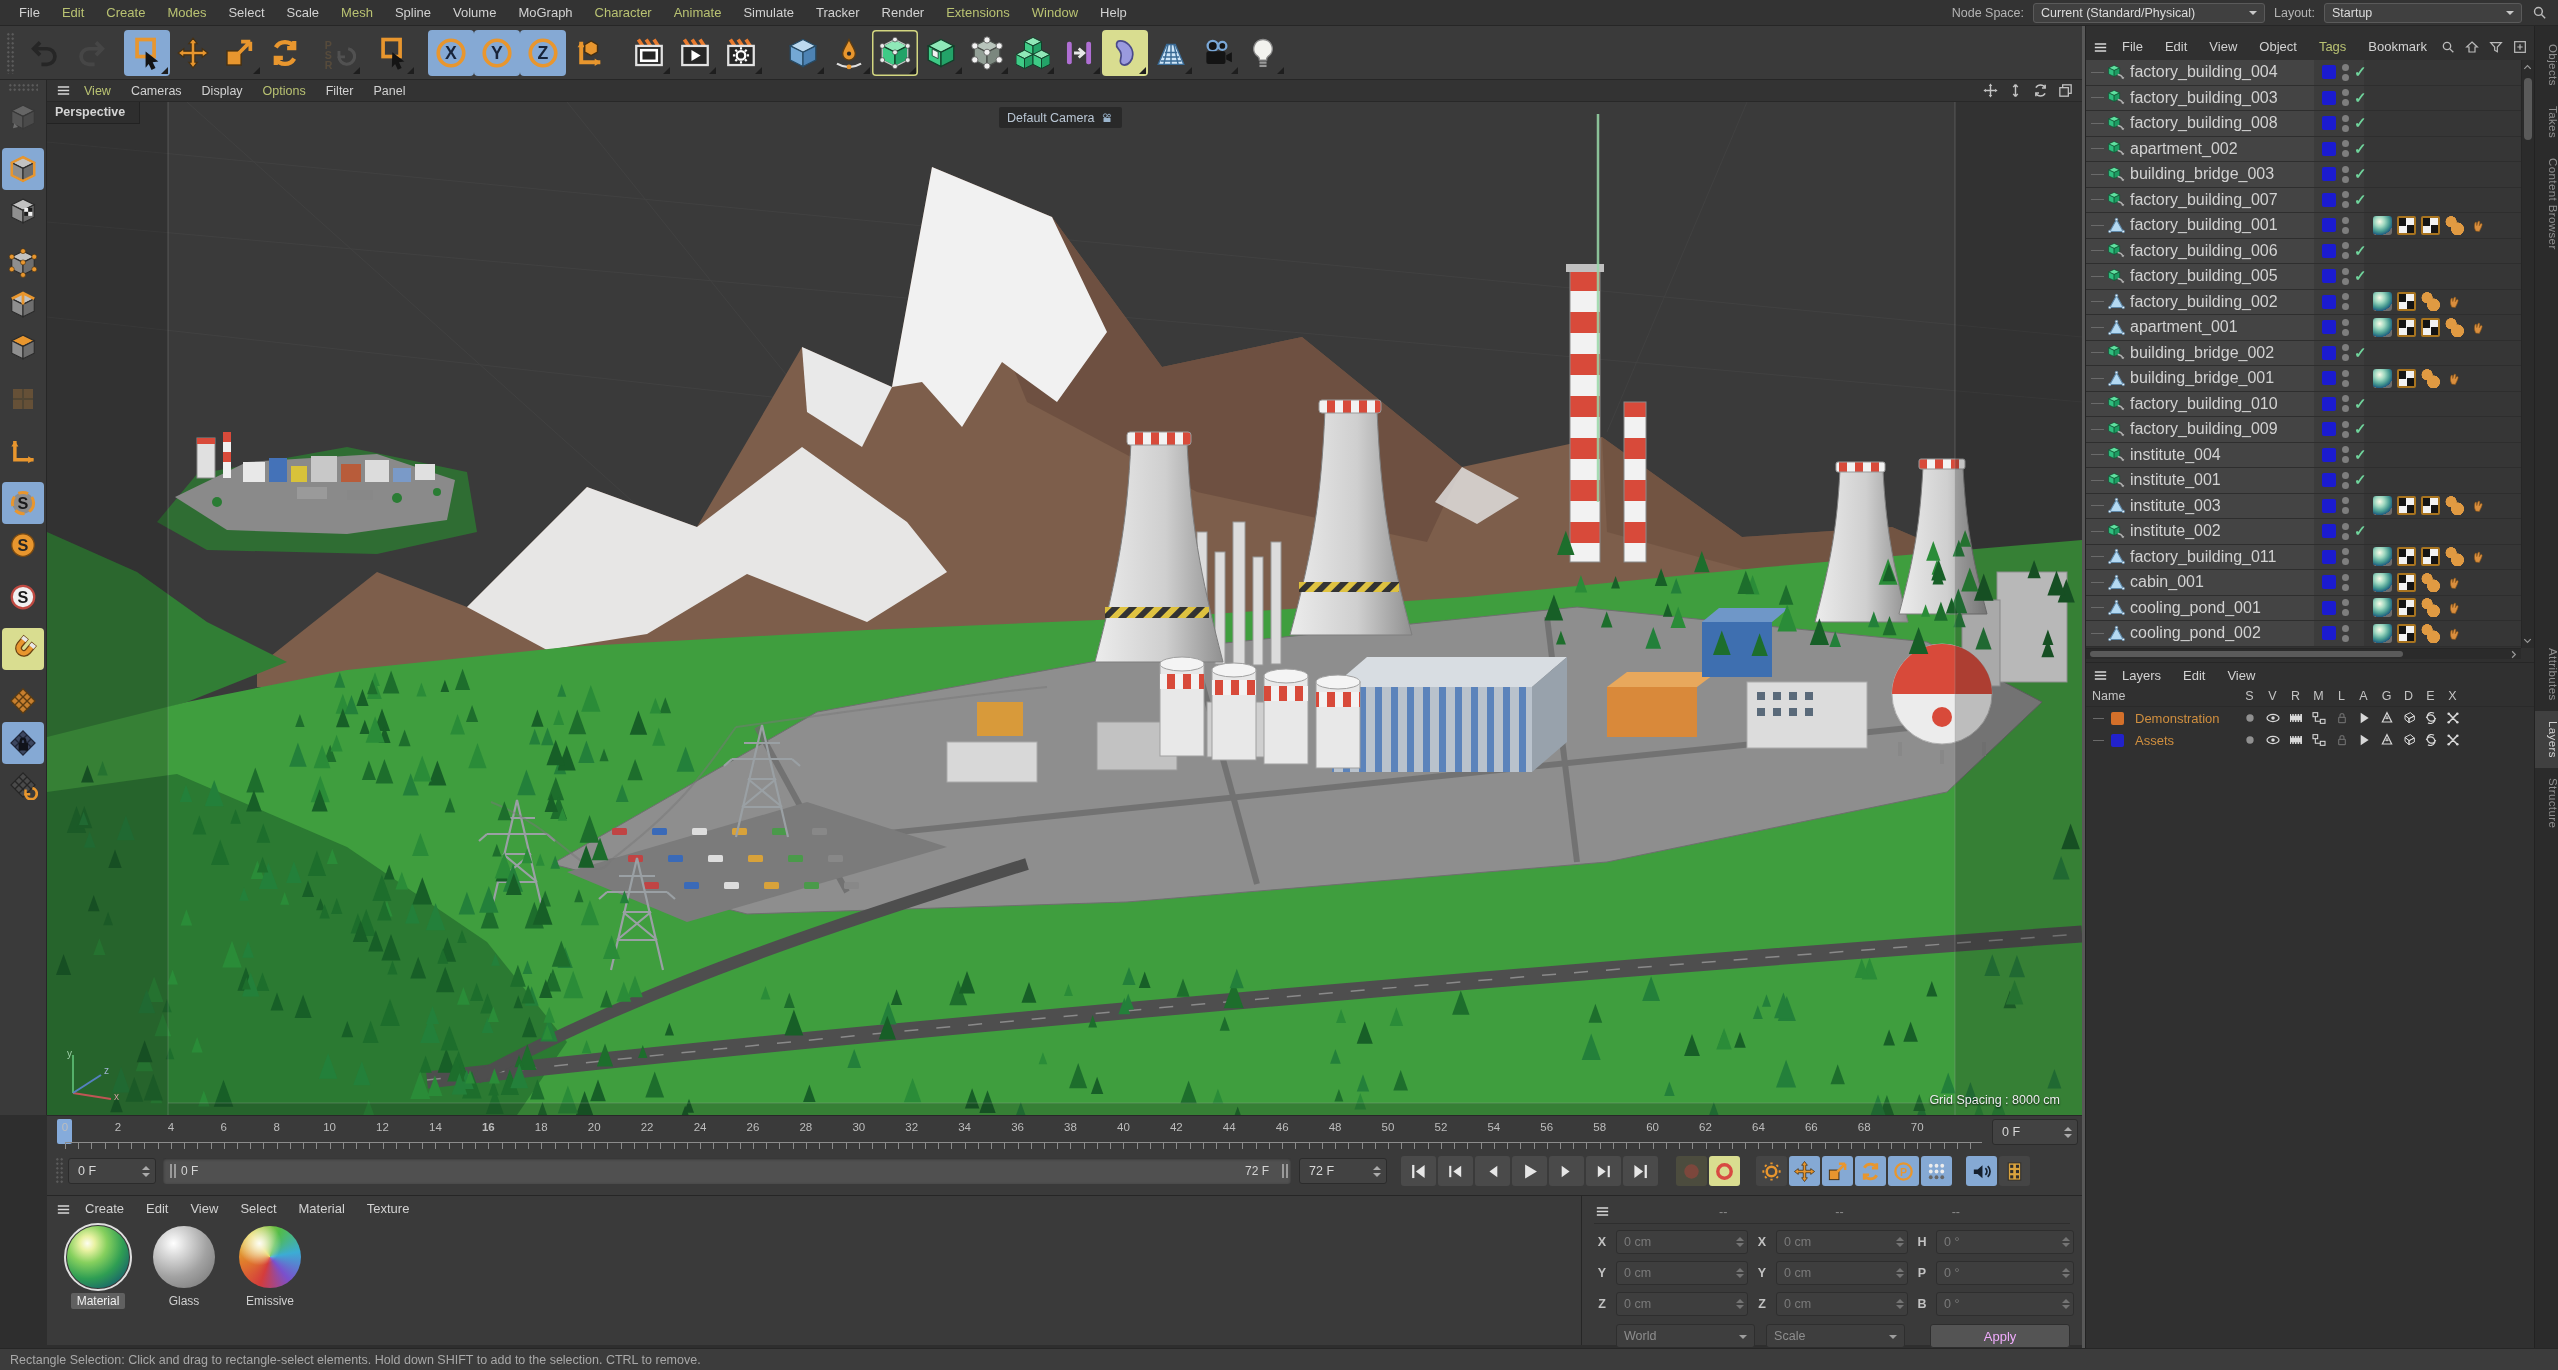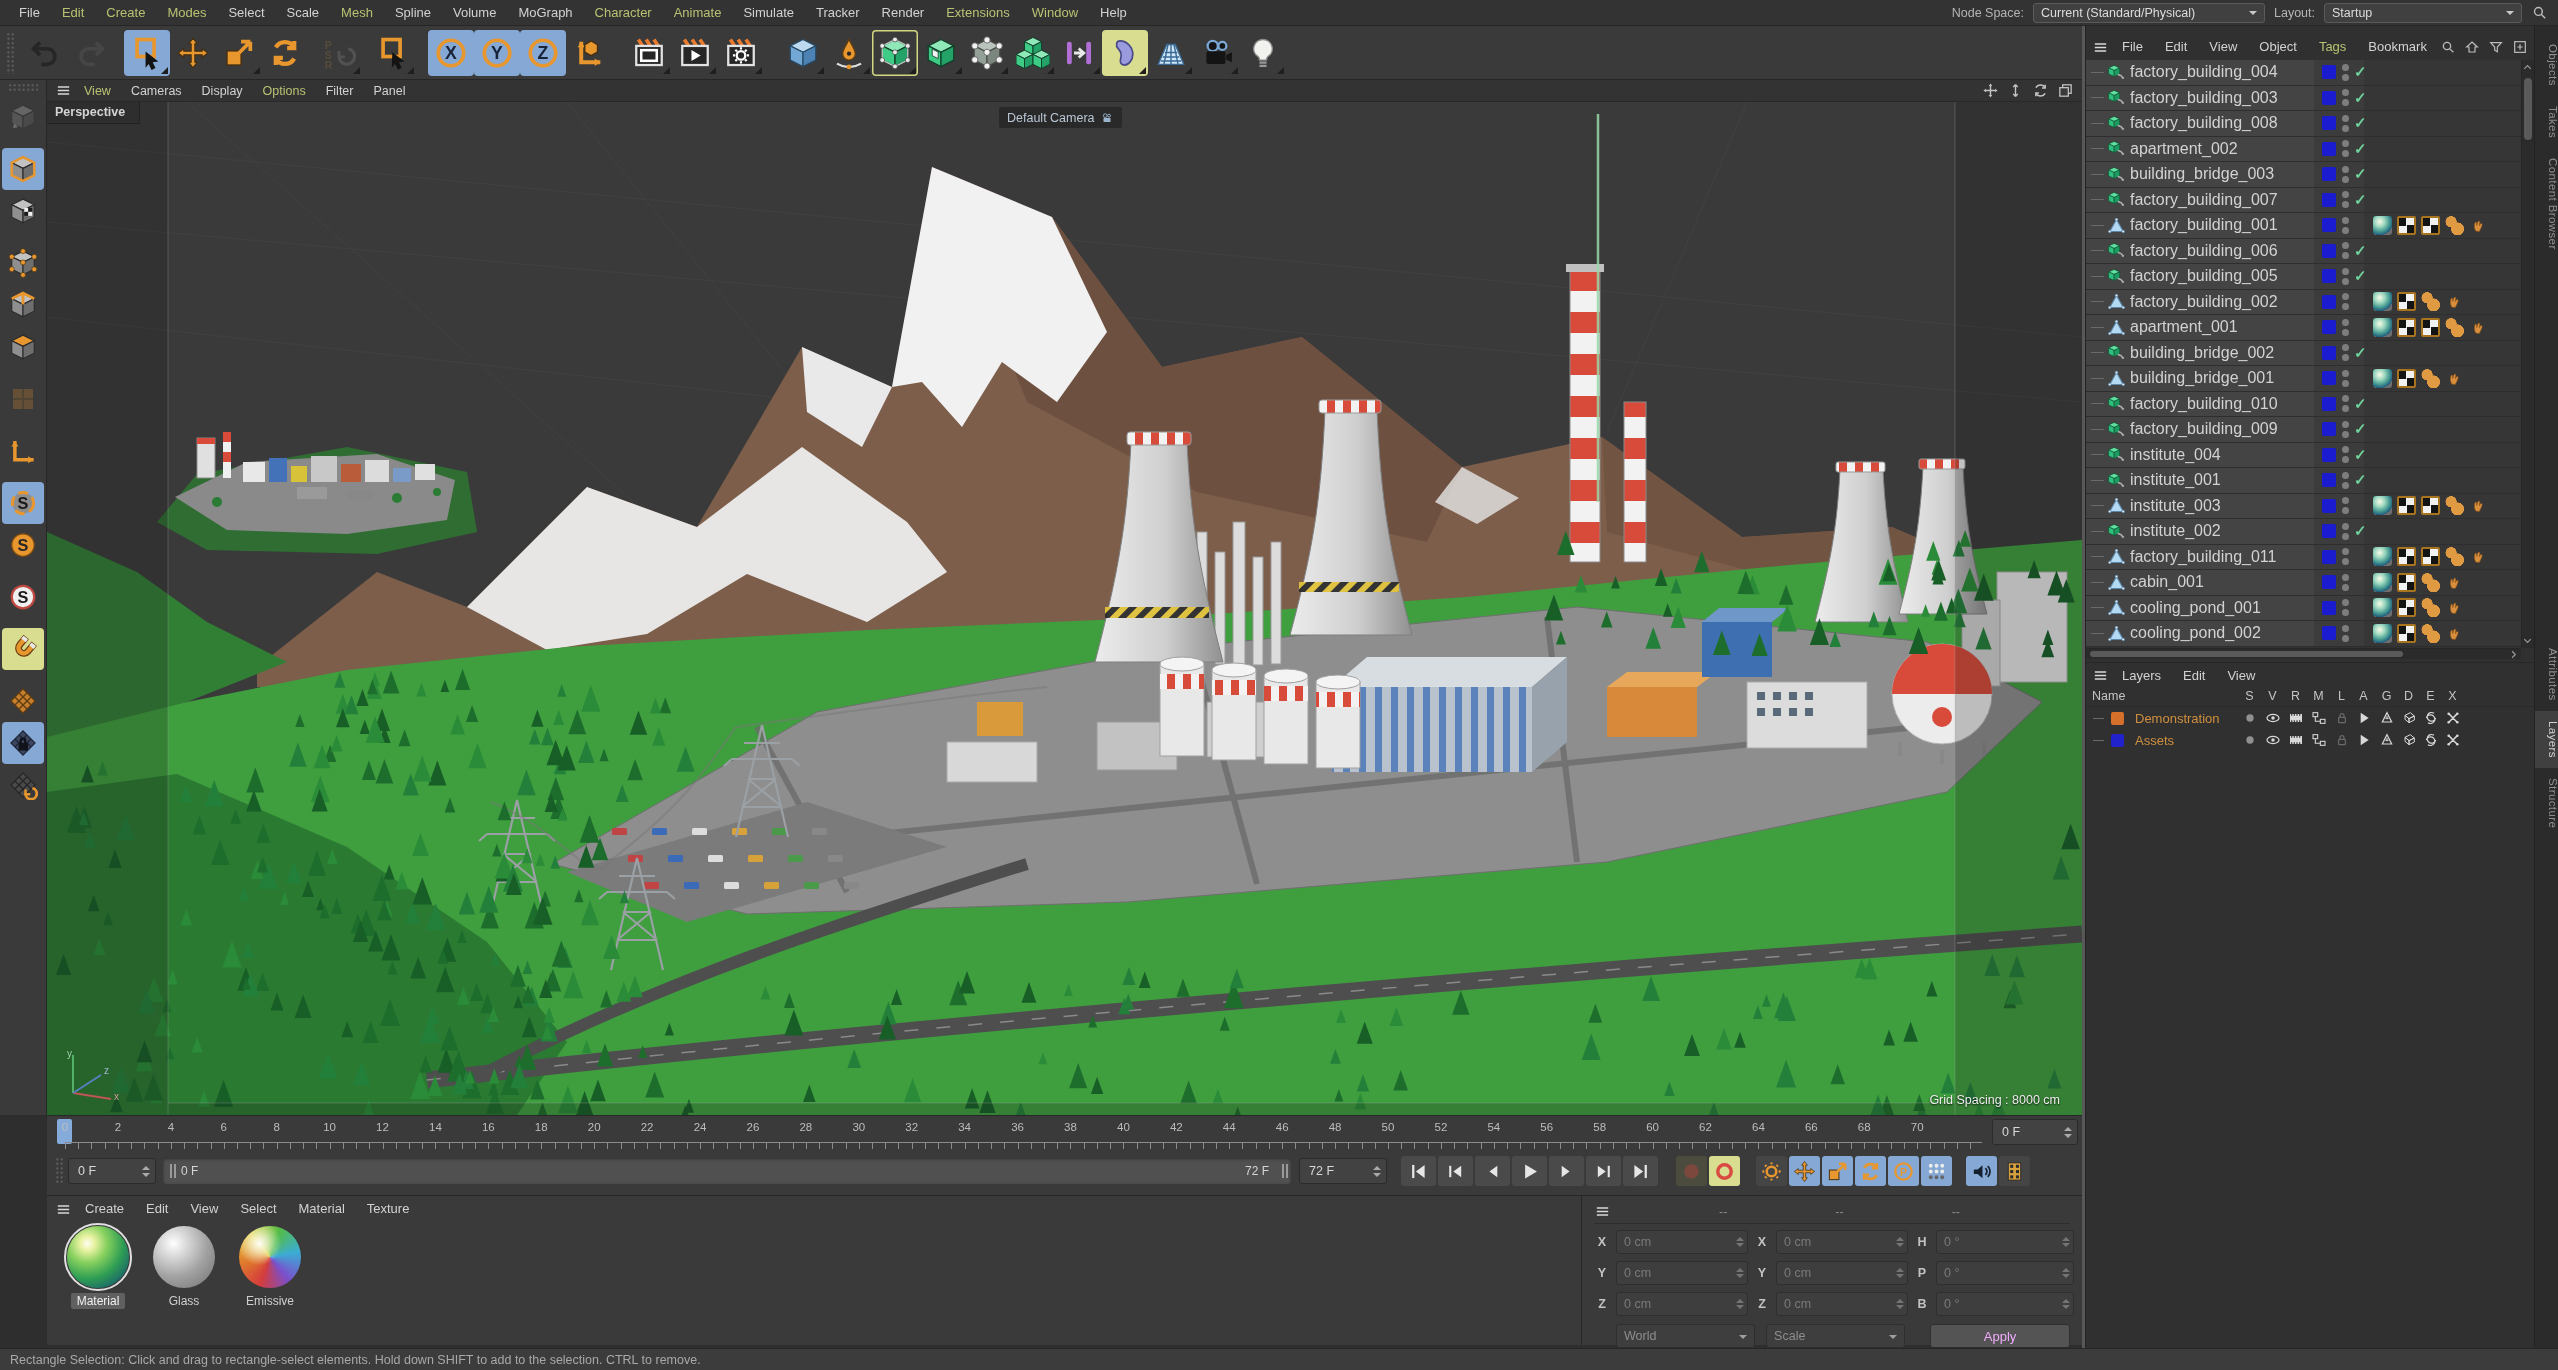--- a/index.html
+++ b/index.html
@@ -1978,21 +1978,21 @@
     <div class="playhead"></div>
     <div id="ruler-nums">
         <span class="rnum" style="left: 18px;">0</span>
         <span class="rnum" style="left: 70.92px;">2</span>
         <span class="rnum" style="left: 123.84px;">4</span>
         <span class="rnum" style="left: 176.76px;">6</span>
         <span class="rnum" style="left: 229.68px;">8</span>
         <span class="rnum" style="left: 282.6px;">10</span>
         <span class="rnum" style="left: 335.52px;">12</span>
         <span class="rnum" style="left: 388.44px;">14</span>
-        <span class="rnum" style="left: 441.36px;">16</span>
+        <span class="rnum" style="left: 441.36px; font-weight: bold;">16</span>
         <span class="rnum" style="left: 494.28px;">18</span>
         <span class="rnum" style="left: 547.2px;">20</span>
         <span class="rnum" style="left: 600.12px;">22</span>
         <span class="rnum" style="left: 653.04px;">24</span>
         <span class="rnum" style="left: 705.96px;">26</span>
         <span class="rnum" style="left: 758.88px;">28</span>
         <span class="rnum" style="left: 811.8px;">30</span>
         <span class="rnum" style="left: 864.72px;">32</span>
         <span class="rnum" style="left: 917.64px;">34</span>
         <span class="rnum" style="left: 970.56px;">36</span>

